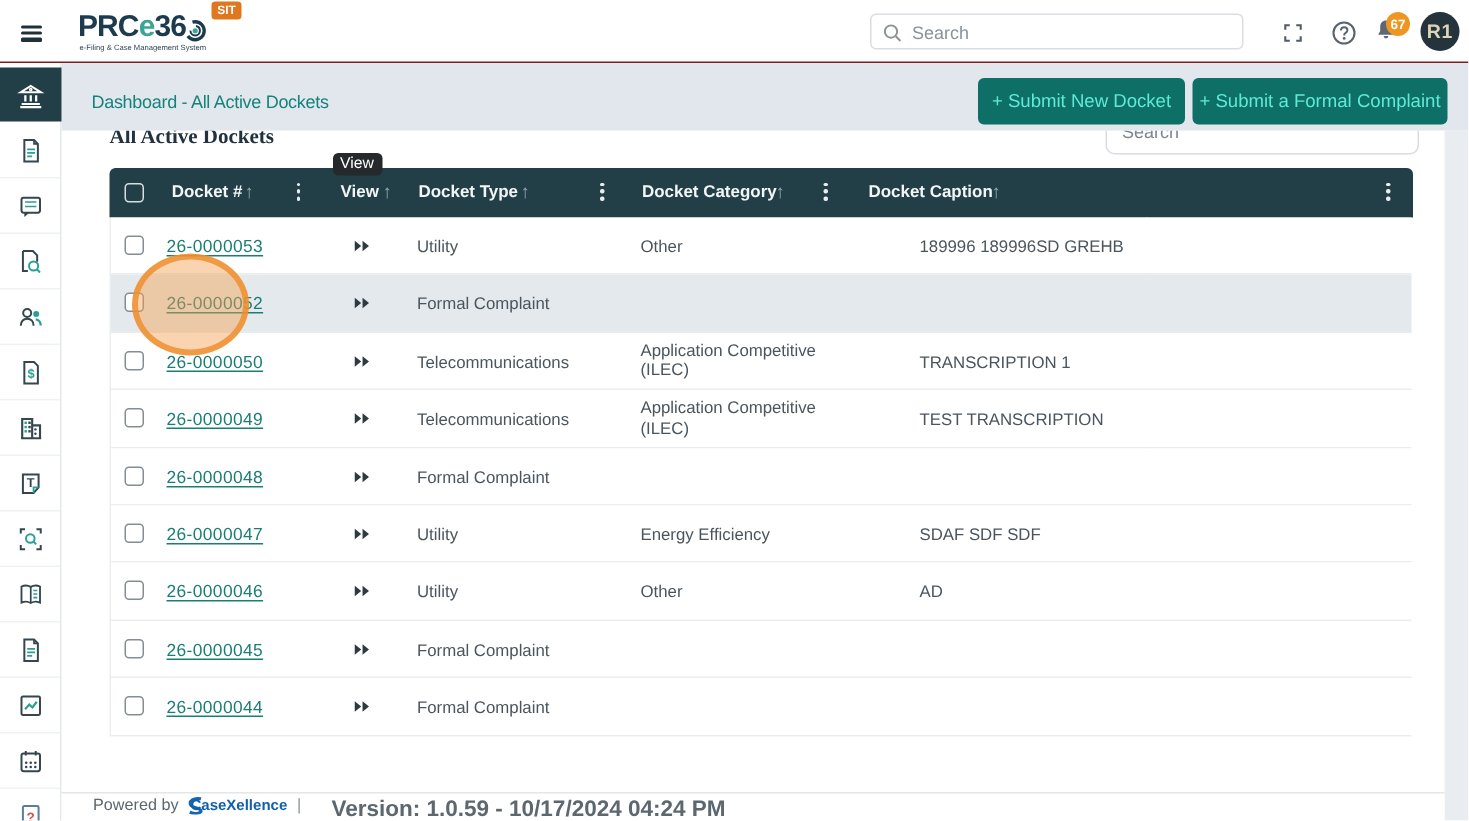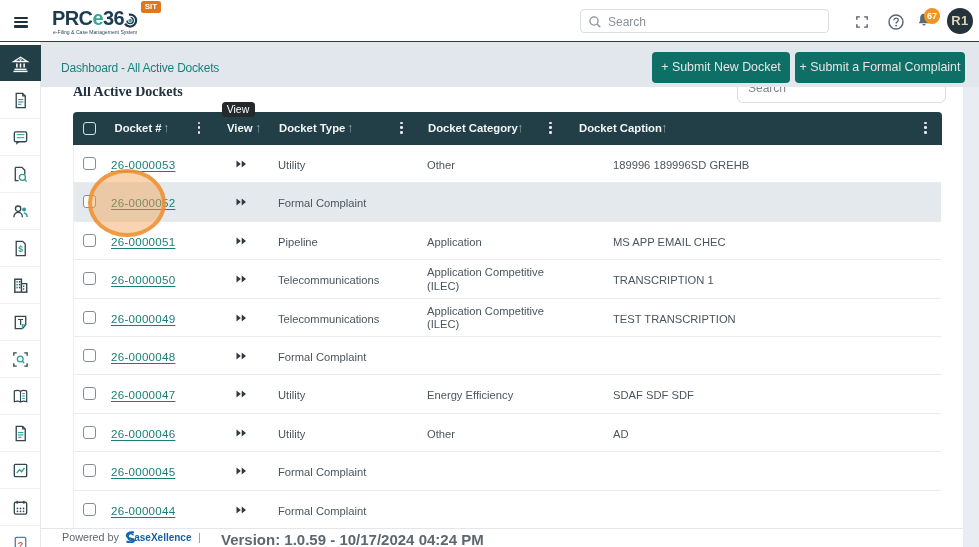--- a/index.html
+++ b/index.html
@@ -9,21 +9,21 @@
 
 #topbar { position:absolute; left:0; top:0; width:979px; height:42px; background:#fff; border-bottom:1px solid #7f1d1d; z-index:30; }
 .hbar { position:absolute; left:14px; width:14px; height:2.2px; background:#20303a; border-radius:1px; }
 
 #sidebar { position:absolute; left:0; top:42px; width:41px; height:505px; background:#fff; border-right:1px solid #e5e8eb; z-index:20; }
 #activeTile { position:absolute; left:0; top:3px; width:41px; height:36px; background:#223f47; }
 .scell { position:absolute; left:0; width:40px; height:37px; border-bottom:1px solid #eff1f3; display:flex; align-items:center; justify-content:center; }
 
 #band { position:absolute; left:41px; top:42px; width:938px; height:45px; background:#e2e7ed; z-index:10; }
 #crumb { position:absolute; left:20px; top:19px; font-size:12px; letter-spacing:-0.2px; color:#15837c; }
-.tealbtn { position:absolute; top:10px; height:31px; background:#0e6f67; border-radius:4px; color:#e5e5e5; font-size:12.4px; text-align:center; line-height:31px; }
+.tealbtn { position:absolute; top:10px; height:31px; background:#0e6f67; border-radius:4px; color:#5eead4; font-size:12.4px; text-align:center; line-height:31px; }
 
 #main { position:absolute; left:41px; top:87px; width:922px; height:460px; background:#fff; overflow:hidden; z-index:5; }
 #rightstrip { position:absolute; left:963px; top:87px; width:16px; height:460px; background:#e9edf1; z-index:6; }
 #heading { position:absolute; left:32px; top:-3.1px; font-family:"Liberation Serif", serif; font-size:14px; font-weight:bold; color:#22323f; letter-spacing:0px; line-height:1.15; }
 #tsearch { position:absolute; left:696px; top:-14px; width:209px; height:30px; background:#fff; border:1px solid #d9dce1; border-radius:6px; }
 #tsearch span { position:absolute; left:10px; top:7px; font-size:12px; color:#7d858e; }
 
 #thead { position:absolute; left:32px; top:25px; width:869px; height:33px; background:#223f47; border-radius:4px 4px 0 0; color:#fff; }
 .hcell { position:absolute; top:0; height:33px; line-height:33px; font-size:11.3px; font-weight:bold; color:#f2f5f6; white-space:nowrap; }
 .sortarrow { color:#93a7ab; font-weight:normal; font-size:12.5px; }
@@ -286,30 +286,20 @@
     <div class="trow hl">
       <div class="cbx"></div>
         <span class="lnk">26-0000052</span>
       <svg class="ff" width="11" height="8" viewBox="0 0 11 8">
           <path d="M0.5 0.5 L4.8 4 L0.5 7.5 Z M5.7 0.5 L10 4 L5.7 7.5 Z" fill="#2e3a42"></path>
         </svg>
       <span class="ctype">Formal Complaint</span>
     </div>
     <div class="trow">
       <div class="cbx"></div>
-        <span class="lnk">26-0000051</span>
-      <svg class="ff" width="11" height="8" viewBox="0 0 11 8">
-          <path d="M0.5 0.5 L4.8 4 L0.5 7.5 Z M5.7 0.5 L10 4 L5.7 7.5 Z" fill="#2e3a42"></path>
-        </svg>
-      <span class="ctype">Pipeline</span>
-        <span class="ccat" style="top:14px;">Application</span>
-        <span class="ccap">MS APP EMAIL CHEC</span>
-    </div>
-    <div class="trow">
-      <div class="cbx"></div>
         <span class="lnk">26-0000050</span>
       <svg class="ff" width="11" height="8" viewBox="0 0 11 8">
           <path d="M0.5 0.5 L4.8 4 L0.5 7.5 Z M5.7 0.5 L10 4 L5.7 7.5 Z" fill="#2e3a42"></path>
         </svg>
       <span class="ctype">Telecommunications</span>
         <span class="ccat" style="top:6px;">Application Competitive (ILEC)</span>
         <span class="ccap">TRANSCRIPTION 1</span>
     </div>
     <div class="trow">
       <div class="cbx"></div>

